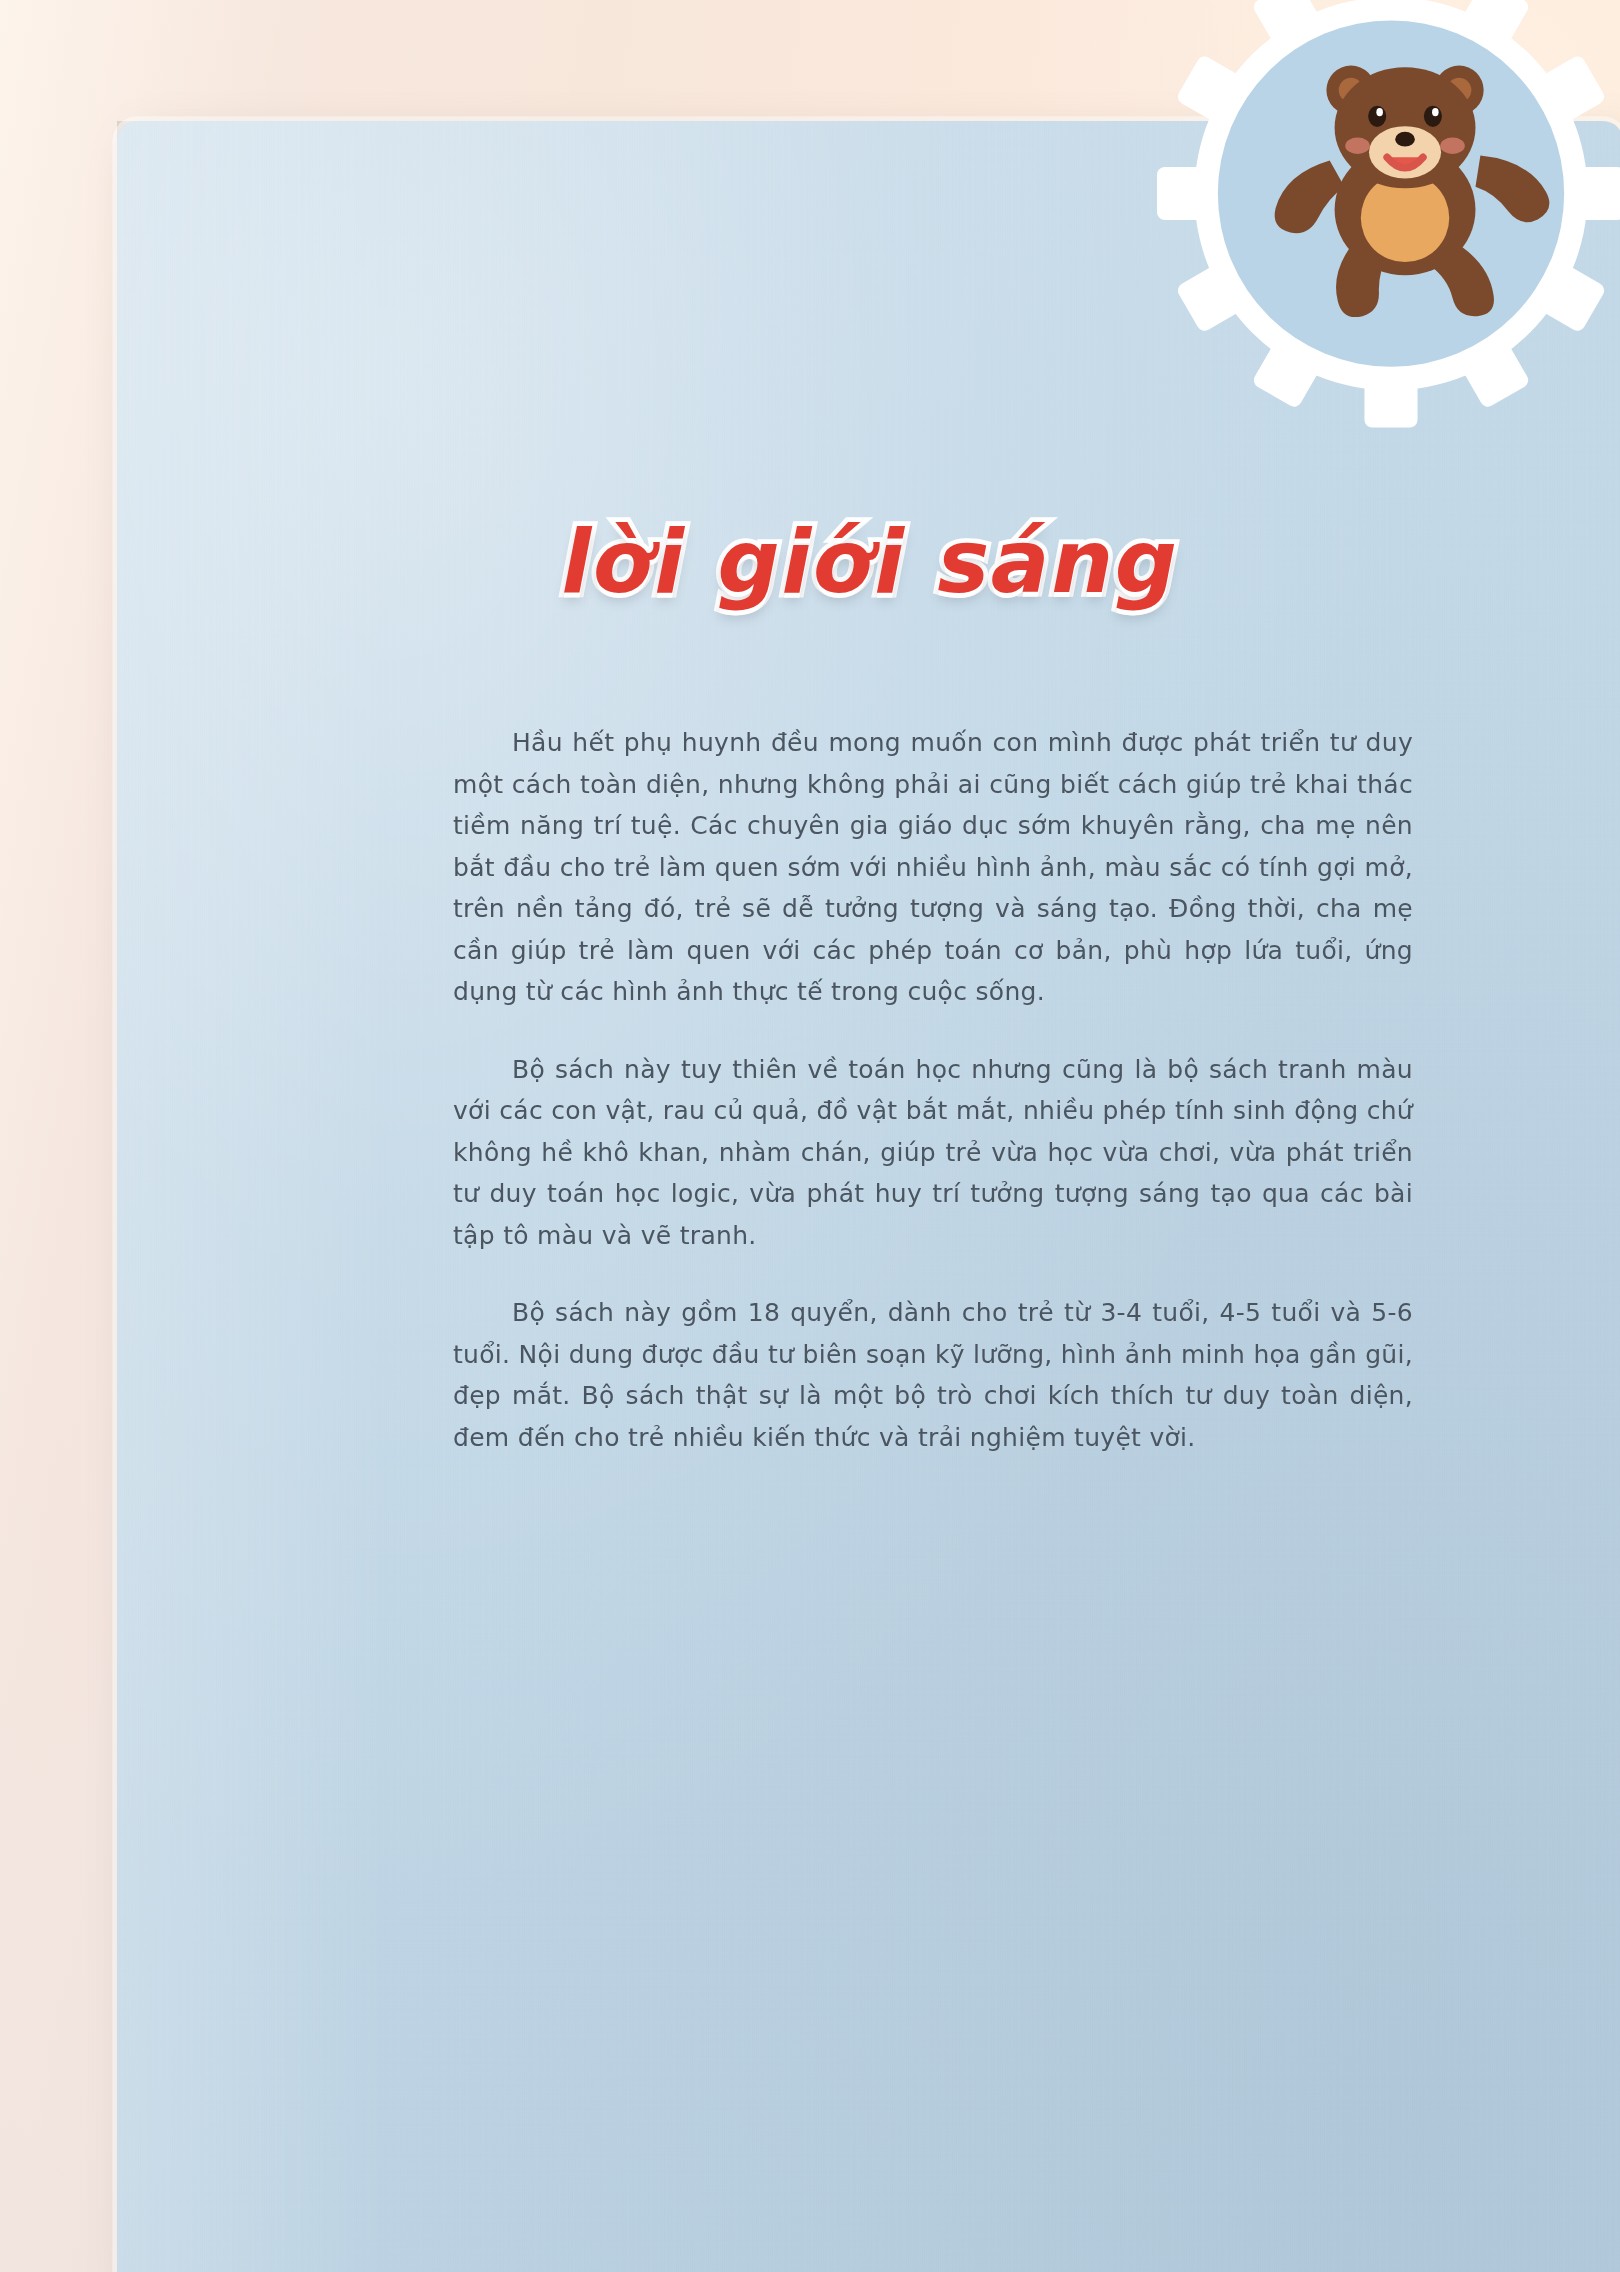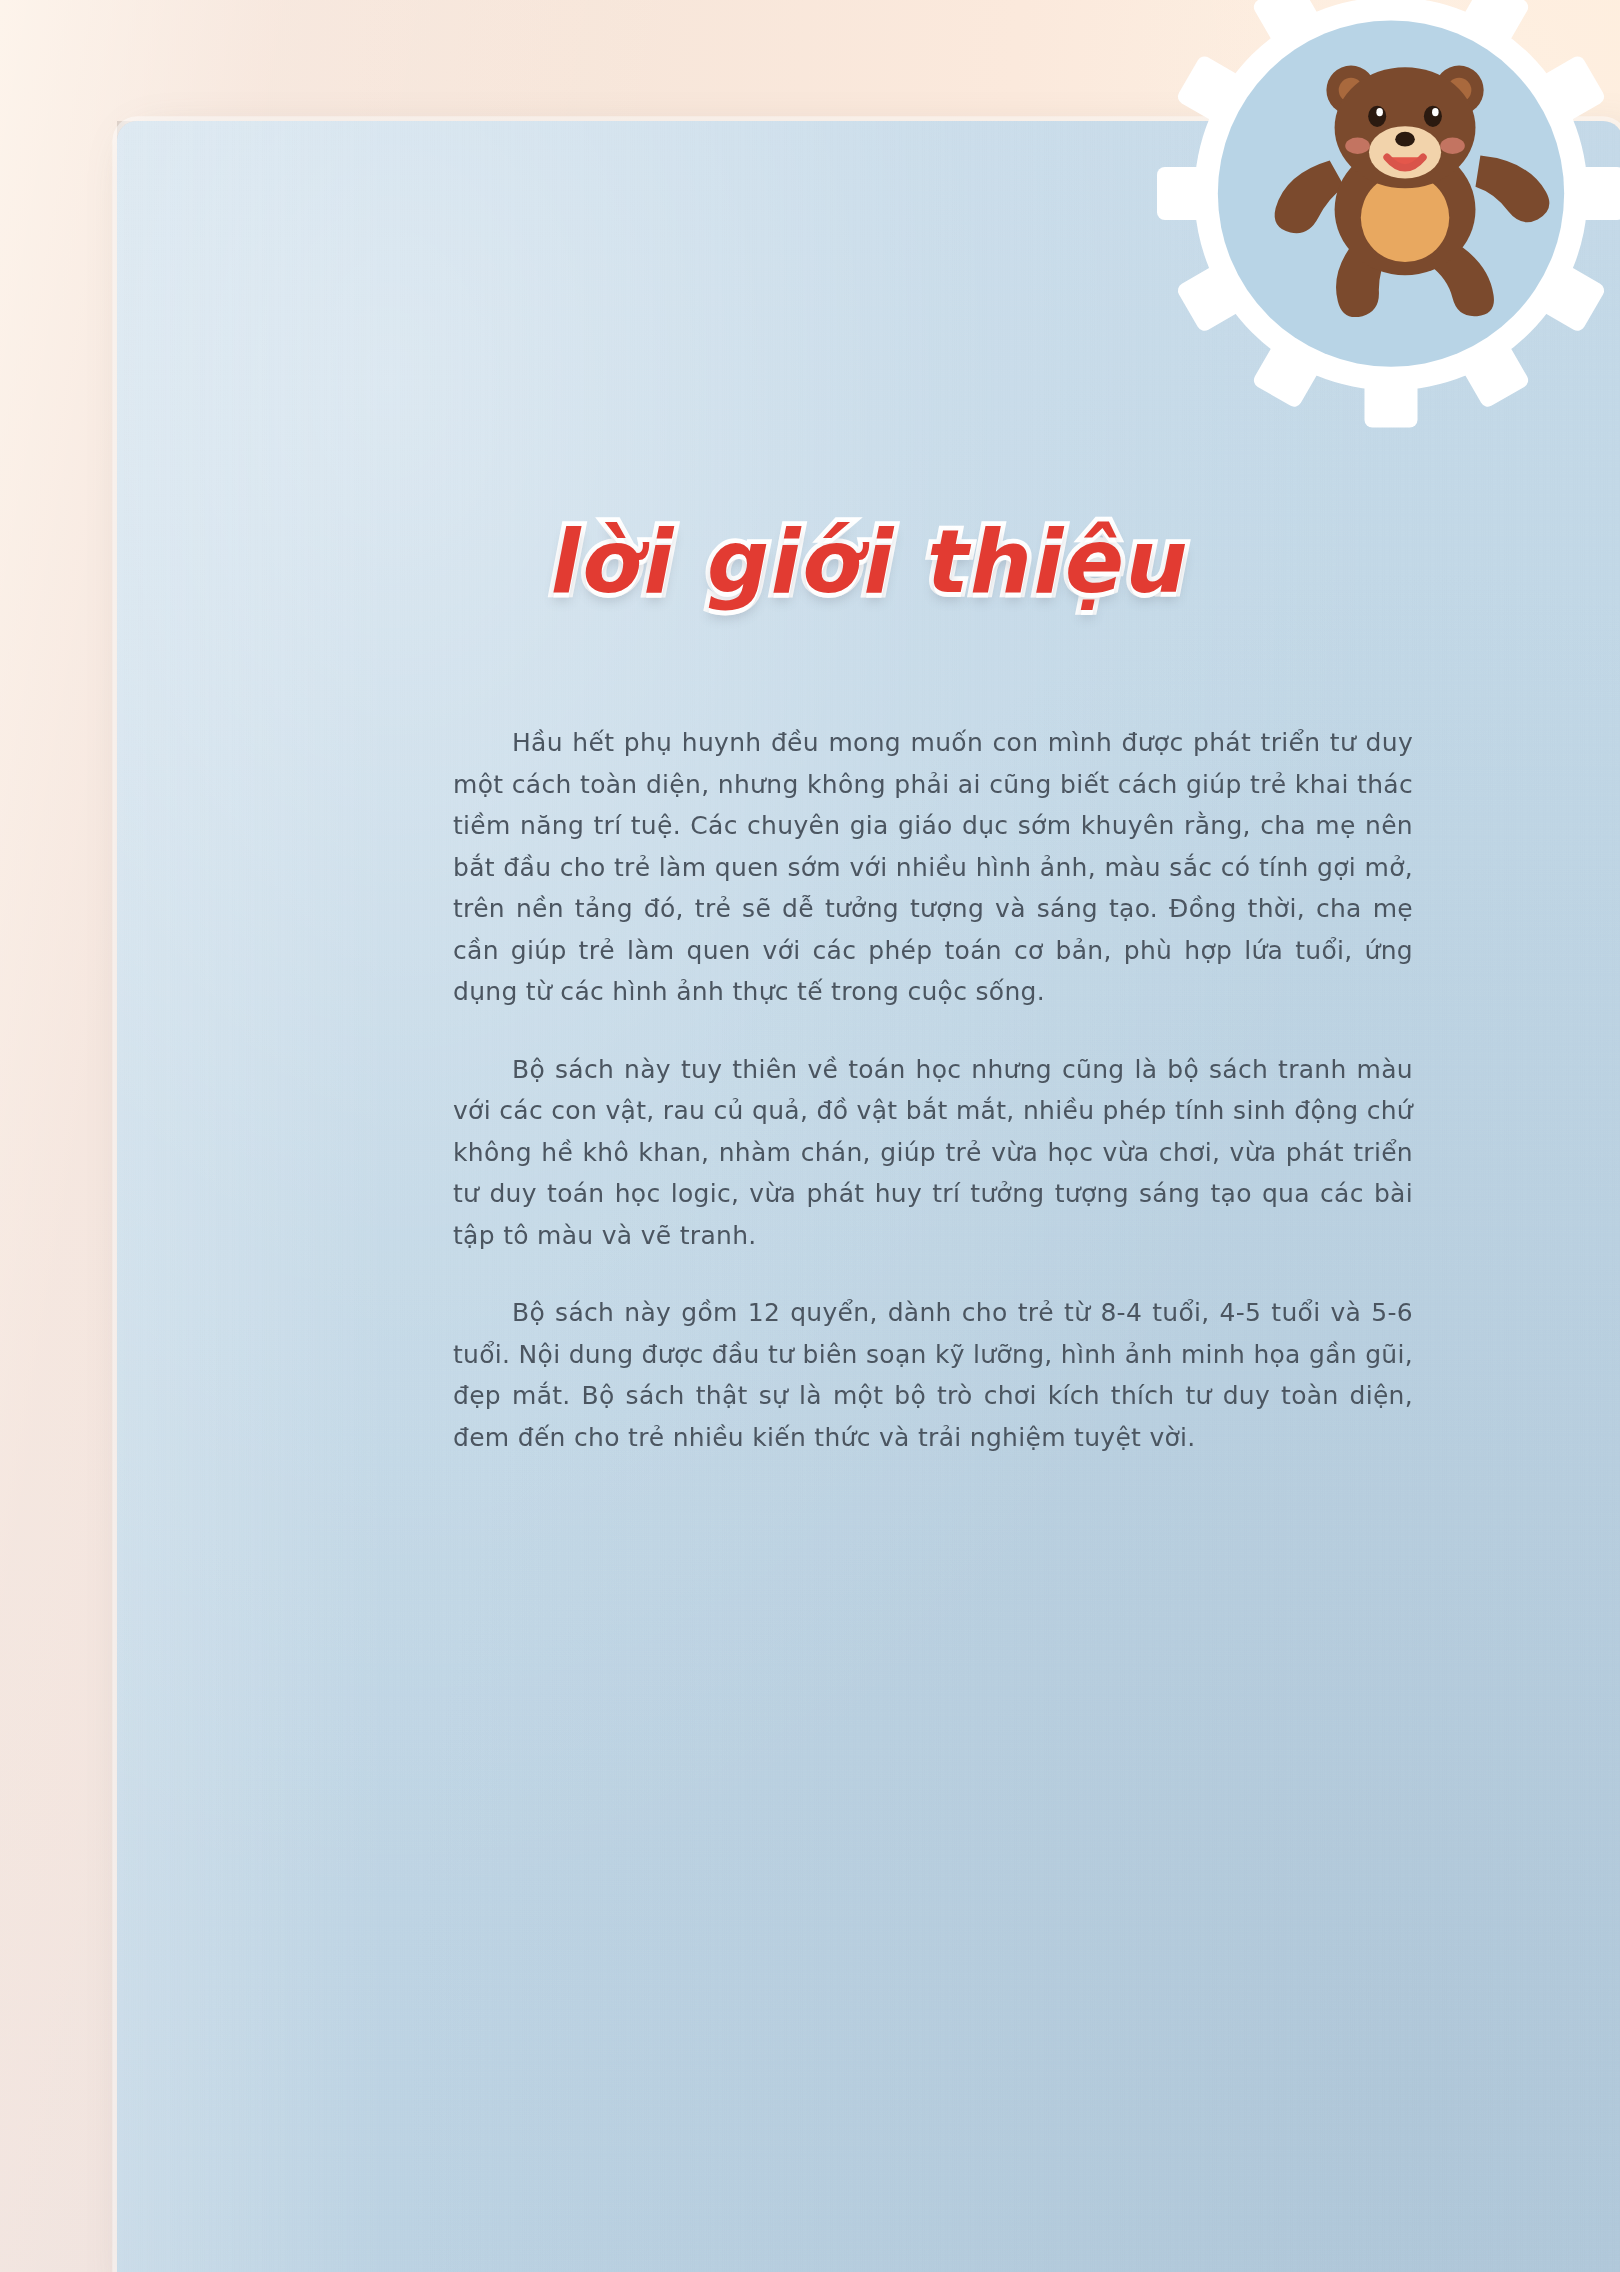--- a/index.html
+++ b/index.html
@@ -136,27 +136,27 @@
   <div class="photo-warm-edge"></div>
 </div>
 
 <div class="spine-shadow"></div>
 
 <div class="card">
   <div class="card-sheen"></div>
   <div class="card-grain"></div>
 
   <div class="heading-wrap">
-    <span class="heading">lời giới thiệu</span>
+    <span class="heading">lời giới sáng</span>
   </div>
 
   <div class="body-text">
     <p>Hầu hết phụ huynh đều mong muốn con mình được phát triển tư duy một cách toàn diện, nhưng không phải ai cũng biết cách giúp trẻ khai thác tiềm năng trí tuệ. Các chuyên gia giáo dục sớm khuyên rằng, cha mẹ nên bắt đầu cho trẻ làm quen sớm với nhiều hình ảnh, màu sắc có tính gợi mở, trên nền tảng đó, trẻ sẽ dễ tưởng tượng và sáng tạo. Đồng thời, cha mẹ cần giúp trẻ làm quen với các phép toán cơ bản, phù hợp lứa tuổi, ứng dụng từ các hình ảnh thực tế trong cuộc sống.</p>
     <p>Bộ sách này tuy thiên về toán học nhưng cũng là bộ sách tranh màu với các con vật, rau củ quả, đồ vật bắt mắt, nhiều phép tính sinh động chứ không hề khô khan, nhàm chán, giúp trẻ vừa học vừa chơi, vừa phát triển tư duy toán học logic, vừa phát huy trí tưởng tượng sáng tạo qua các bài tập tô màu và vẽ tranh.</p>
-    <p>Bộ sách này gồm 12 quyển, dành cho trẻ từ 8-4 tuổi, 4-5 tuổi và 5-6 tuổi. Nội dung được đầu tư biên soạn kỹ lưỡng, hình ảnh minh họa gần gũi, đẹp mắt. Bộ sách thật sự là một bộ trò chơi kích thích tư duy toàn diện, đem đến cho trẻ nhiều kiến thức và trải nghiệm tuyệt vời.</p>
+    <p>Bộ sách này gồm 18 quyển, dành cho trẻ từ 3-4 tuổi, 4-5 tuổi và 5-6 tuổi. Nội dung được đầu tư biên soạn kỹ lưỡng, hình ảnh minh họa gần gũi, đẹp mắt. Bộ sách thật sự là một bộ trò chơi kích thích tư duy toàn diện, đem đến cho trẻ nhiều kiến thức và trải nghiệm tuyệt vời.</p>
   </div>
 </div>
 
 <div class="badge">
   <svg viewBox="0 0 600 600" xmlns="http://www.w3.org/2000/svg">
 
     <g transform="translate(300,270)">
       <g fill="#ffffff">
         <circle cx="0" cy="0" r="252"></circle>
         <g>

